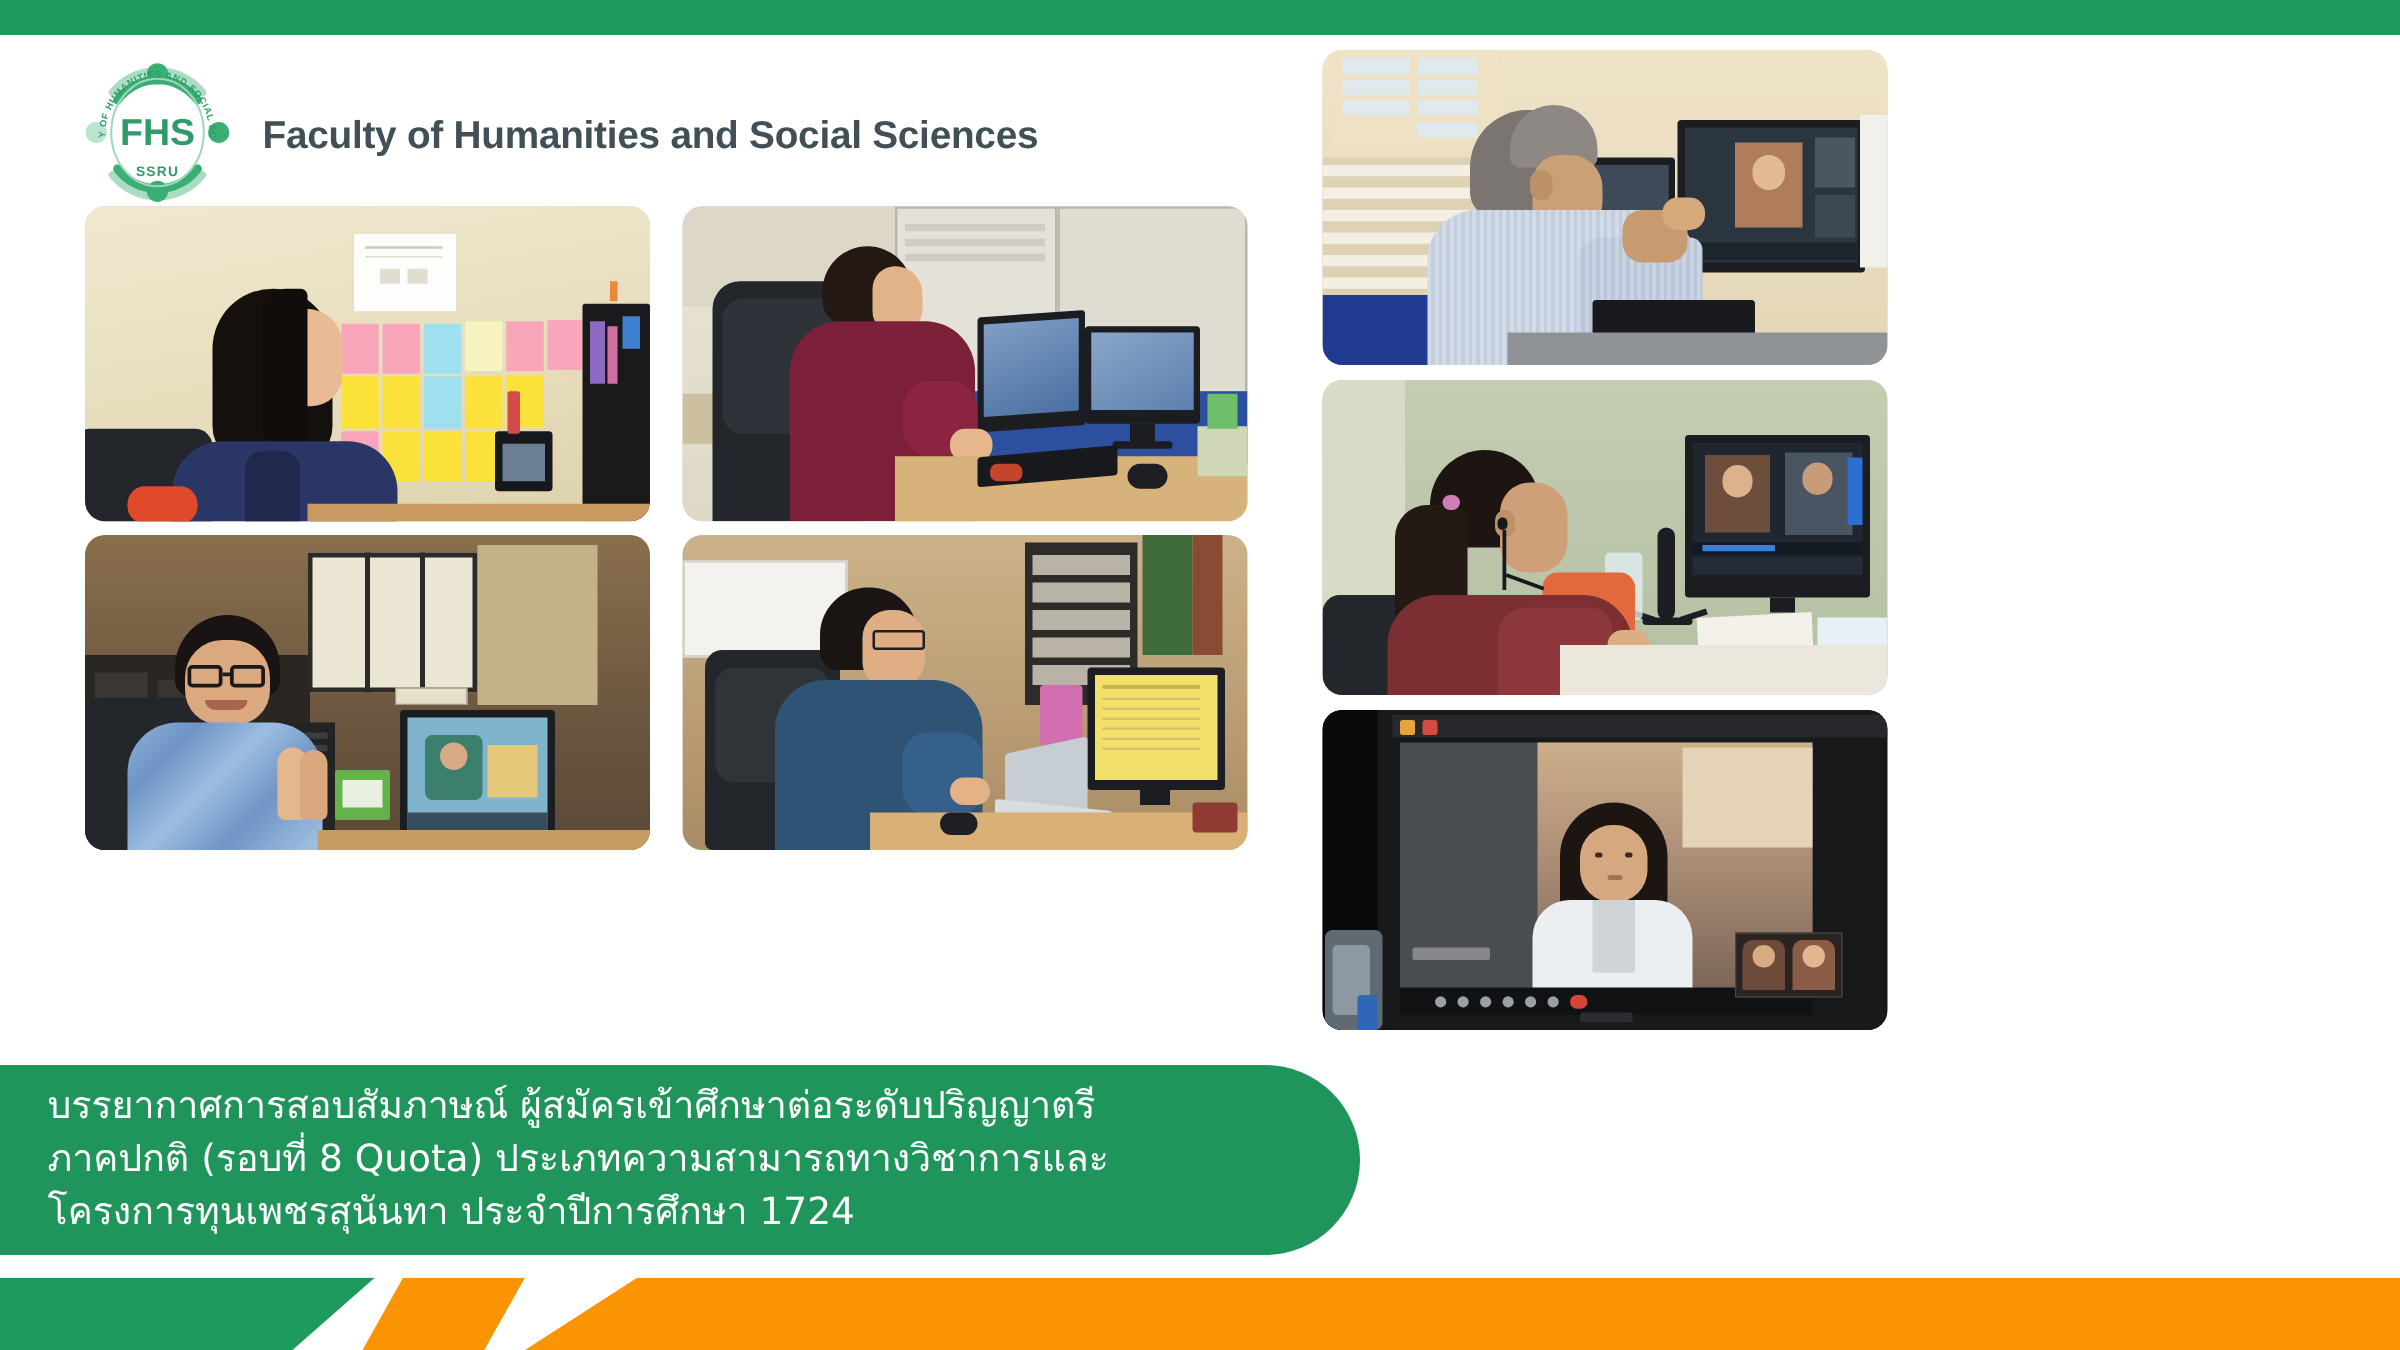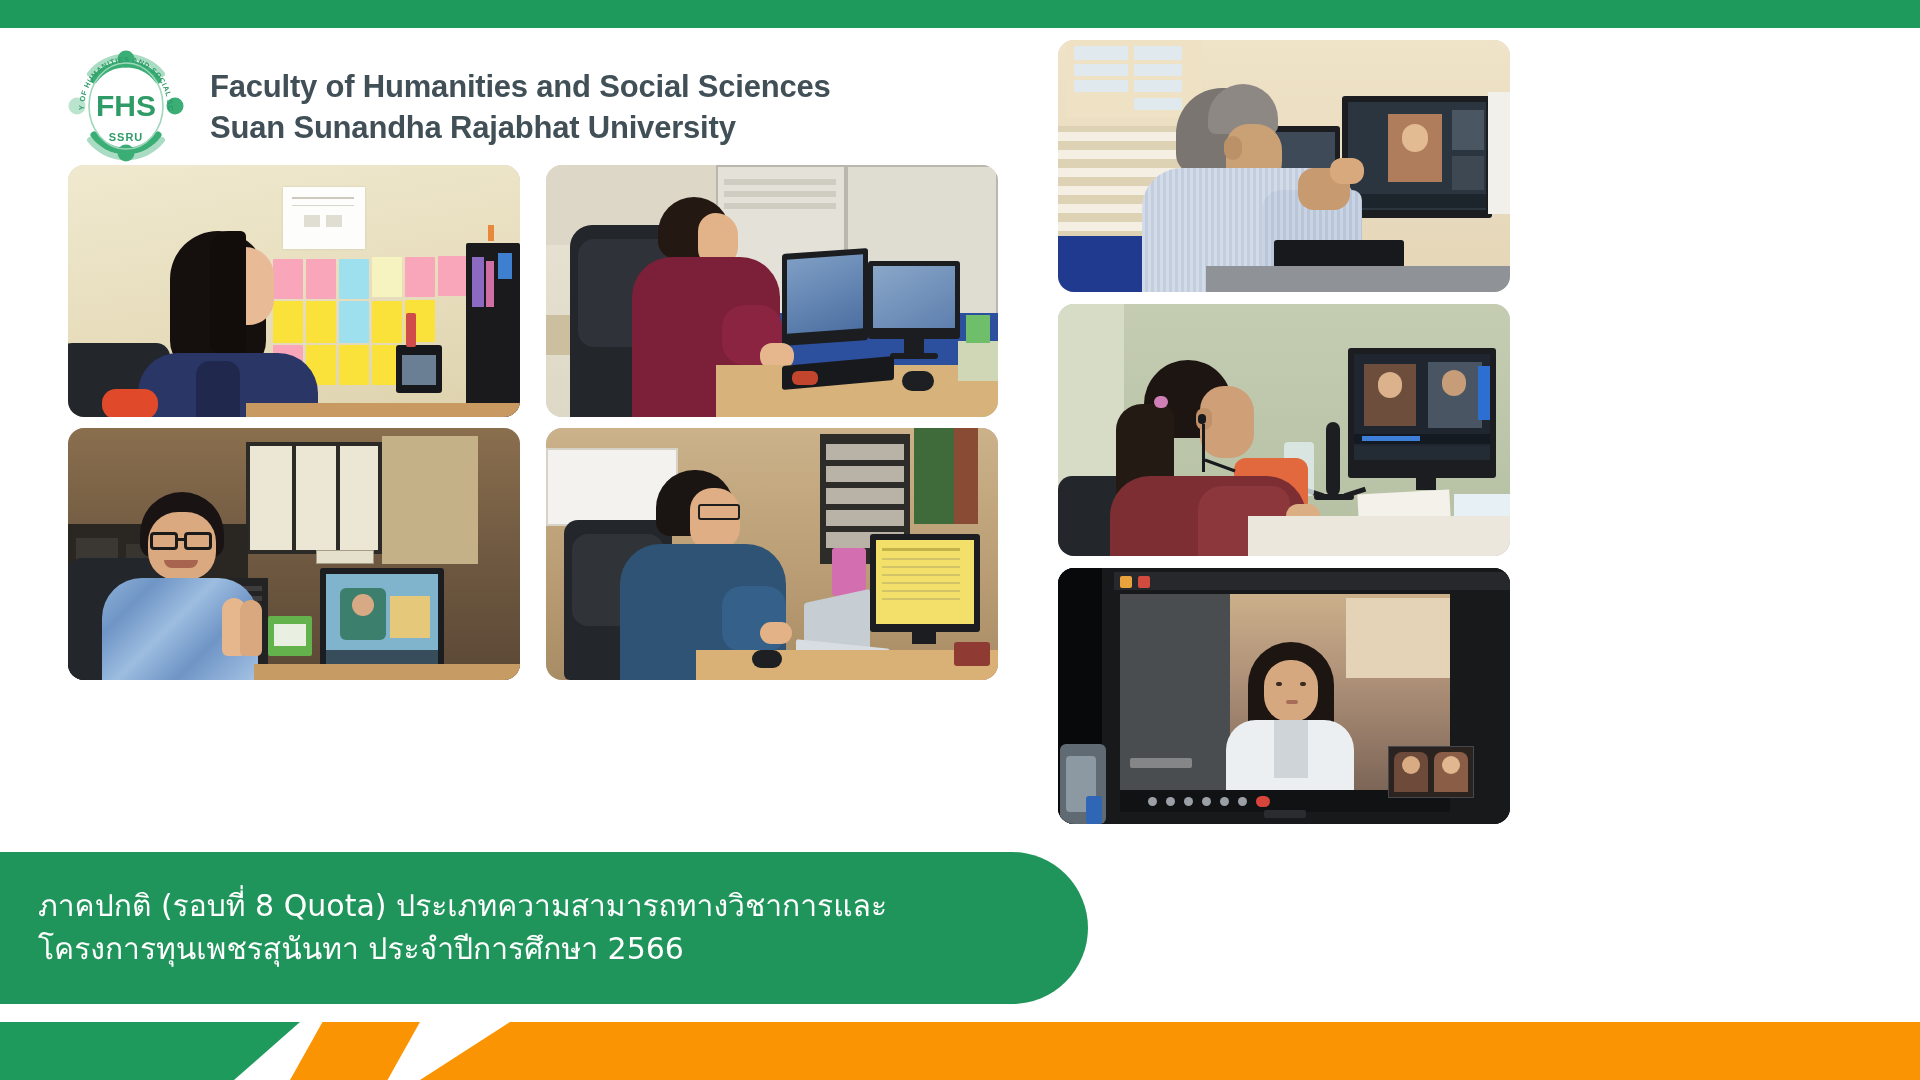--- a/index.html
+++ b/index.html
@@ -152,21 +152,20 @@
       </text>
 
       <text x="66" y="76" text-anchor="middle" font-family="Liberation Sans, sans-serif" font-size="30" font-weight="bold" fill="#2F9C68">FHS</text>
 
       <text x="66" y="101" text-anchor="middle" font-family="Liberation Sans, sans-serif" font-size="11" font-weight="bold" fill="#2F9C68" letter-spacing="1">SSRU</text>
     </svg>
   </div>
 
   <div class="header-text">
     <div class="header-line">Faculty of Humanities and Social Sciences</div>
-    <div class="header-line">Suan Sunandha Rajabhat University</div>
   </div>
 </div>
 
 <div class="photo" style="left:68px; top:165px; width:452px; height:252px;">
   <div class="scene">
     <div class="wall" style="background:linear-gradient(170deg,#f0e9cf 0%,#e6dcbb 60%,#ded2ad 100%);"></div>
 
     <div class="layer" style="left:215px;top:22px;width:82px;height:62px;background:#fdfdfb;box-shadow:0 0 2px rgba(0,0,0,.12);"></div>
     <div class="layer" style="left:224px;top:32px;width:62px;height:2px;background:#ccc9bd;"></div>
     <div class="layer" style="left:224px;top:40px;width:62px;height:1px;background:#d7d4c9;"></div>
@@ -516,21 +515,22 @@
 
     <div class="layer" style="left:2px;top:176px;width:46px;height:80px;background:#5f6a73;border-radius:6px;"></div>
     <div class="layer" style="left:8px;top:188px;width:30px;height:56px;background:#8c98a2;border-radius:4px;"></div>
     <div class="layer" style="left:28px;top:228px;width:16px;height:28px;background:#2f66b5;border-radius:3px;"></div>
 
     <div class="layer" style="left:206px;top:242px;width:42px;height:8px;background:#2a2c30;border-radius:2px;"></div>
   </div>
 </div>
 
 <div class="caption">
+  <div class="caption-line">บรรยากาศการสอบสัมภาษณ์ ผู้สมัครเข้าศึกษาต่อระดับปริญญาตรี</div>
   <div class="caption-line">ภาคปกติ (รอบที่ 8 Quota) ประเภทความสามารถทางวิชาการและ</div>
-  <div class="caption-line">โครงการทุนเพชรสุนันทา ประจำปีการศึกษา 2566</div>
+  <div class="caption-line">โครงการทุนเพชรสุนันทา ประจำปีการศึกษา 1724</div>
 </div>
 
 <div class="bottom-bar">
   <div class="bb-seg bb-green"></div>
   <div class="bb-seg bb-stripe1"></div>
   <div class="bb-seg bb-orange"></div>
 </div>
 
 </body></html>

